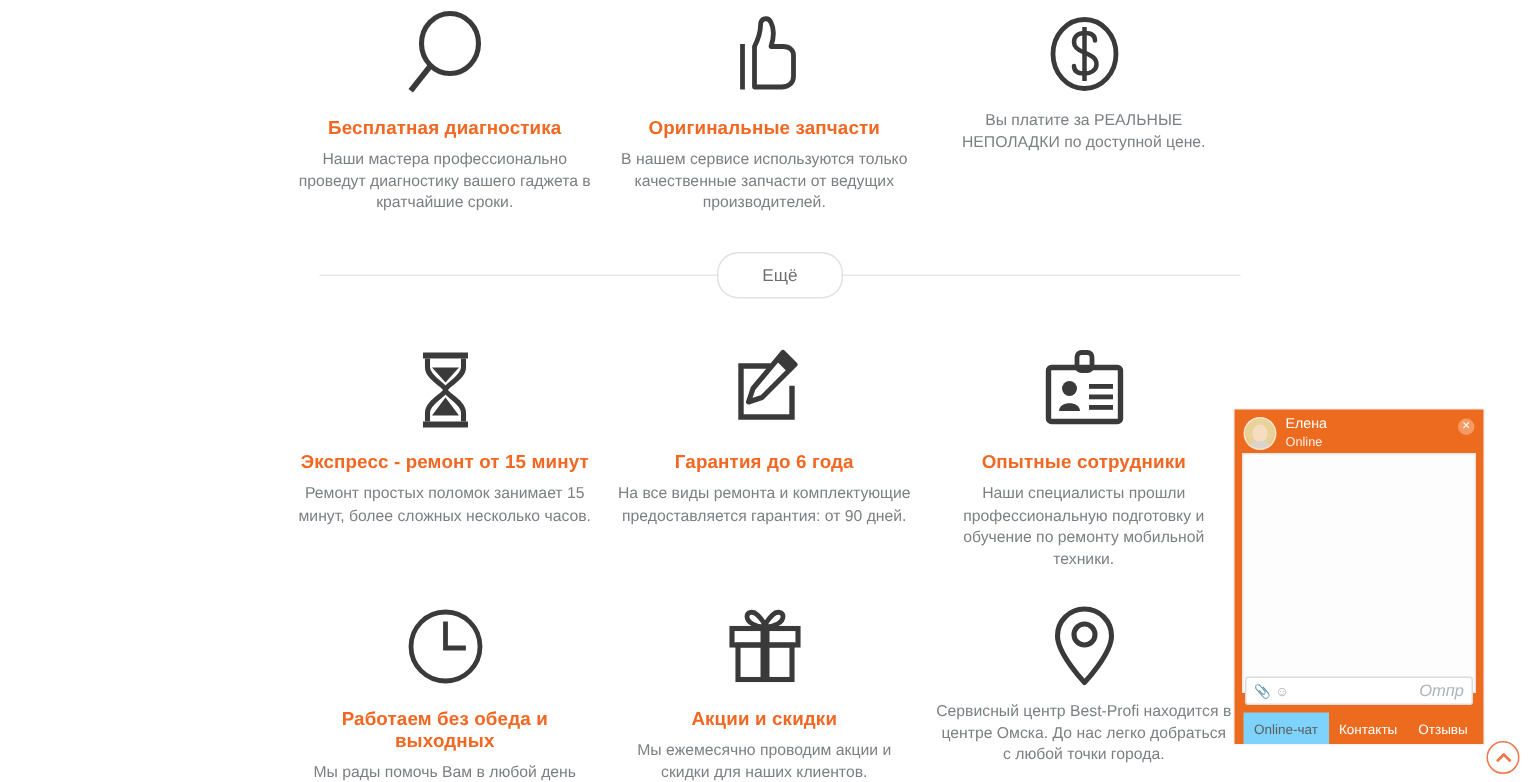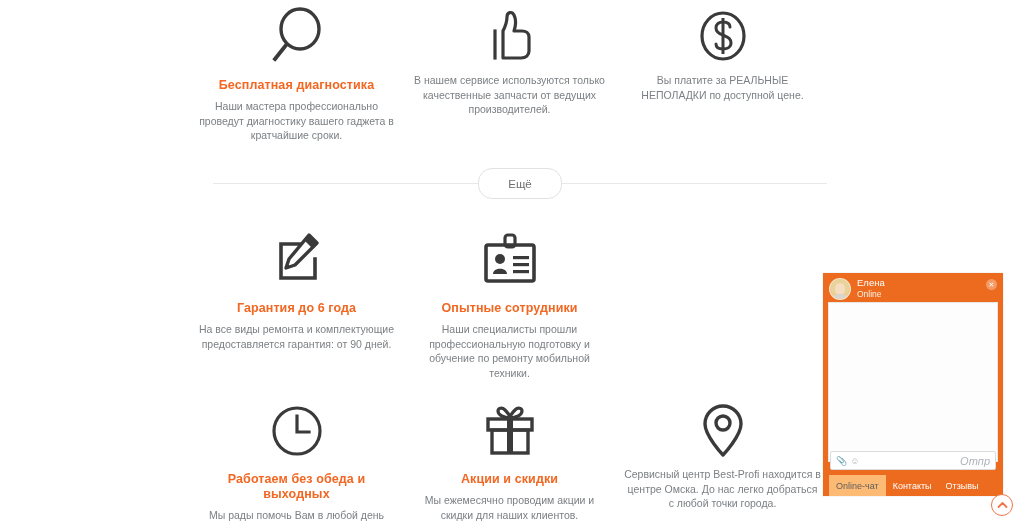--- a/index.html
+++ b/index.html
@@ -102,21 +102,21 @@
     justify-content: center;
     cursor: pointer;
     box-sizing: border-box;
   }
 
   
   .chat {
     position: absolute;
     left: 823px;
     top: 273px;
-    width: 180px;
+    width: 166px;
     height: 223px;
     background: #ec6b1f;
     box-sizing: border-box;
     box-shadow: 0 0 0 1px rgba(0,0,0,0.04);
   }
   .chat-header {
     height: 26px;
     display: flex;
     align-items: center;
     padding: 5px 6px 0 6px;
@@ -231,21 +231,21 @@
   .chat-tab {
     font-size: 9px;
     color: #ffffff;
     display: flex;
     align-items: center;
     padding: 0 7px;
     cursor: pointer;
     white-space: nowrap;
   }
   .chat-tab.active {
-    background: #fdba74;
+    background: #7dd3fc;
     color: #5e5e5e;
   }
 
   
   .scroll-top {
     position: absolute;
     left: 991px;
     top: 494px;
     width: 22px;
     height: 22px;
@@ -279,38 +279,53 @@
         <div class="feat-desc">Наши мастера профессионально проведут диагностику вашего гаджета в кратчайшие сроки.</div>
       </div>
 
       <div class="cell">
         <div class="icon-wrap">
           <svg width="54" height="58" viewBox="0 0 54 58">
             <path d="M20 24 L20 51 L38 51 C43 51 46 48 46 44 L46 30 C46 26 43 24 39 24 L31 24 C33 18 33 12 31 8 C29 4 24 5 24 10 C24 15 22 20 20 24 Z" fill="none" stroke="#3a3a3a" stroke-width="3.2" stroke-linejoin="round"></path>
             <line x1="12" y1="24" x2="12" y2="51" stroke="#3a3a3a" stroke-width="3.2" stroke-linecap="square"></line>
           </svg>
         </div>
+        <div class="feat-title">Оригинальные запчасти</div>
         <div class="feat-desc">В нашем сервисе используются только качественные запчасти от ведущих производителей.</div>
       </div>
 
       <div class="cell">
         <div class="icon-wrap">
           <svg width="54" height="58" viewBox="0 0 54 58">
             <ellipse cx="27" cy="29" rx="21" ry="23" fill="none" stroke="#3a3a3a" stroke-width="3.2"></ellipse>
             <line x1="27" y1="11" x2="27" y2="47" stroke="#3a3a3a" stroke-width="3"></line>
             <path d="M34 20 C34 16 31 15 27 15 C23 15 20 17 20 21 C20 25 24 27 27 28 C31 30 35 31 35 36 C35 40 31 42 27 42 C23 42 20 41 20 37" fill="none" stroke="#3a3a3a" stroke-width="3" stroke-linecap="round"></path>
           </svg>
         </div>
         <div class="feat-desc">Вы платите за РЕАЛЬНЫЕ НЕПОЛАДКИ по доступной цене.</div>
       </div>
 
     </div>
 
     <div class="row row-2">
 
+      <div class="cell">
+        <div class="icon-wrap">
+          <svg width="48" height="56" viewBox="0 0 48 56">
+            <rect x="9" y="3" width="30" height="4" fill="#3a3a3a"></rect>
+            <rect x="9" y="49" width="30" height="4" fill="#3a3a3a"></rect>
+            <path d="M12 7 L12 13 C12 20 24 25 24 28 C24 31 12 36 12 43 L12 49" fill="none" stroke="#3a3a3a" stroke-width="3.4"></path>
+            <path d="M36 7 L36 13 C36 20 24 25 24 28 C24 31 36 36 36 43 L36 49" fill="none" stroke="#3a3a3a" stroke-width="3.4"></path>
+            <path d="M15 13 L33 13 L24 23 Z" fill="#3a3a3a"></path>
+            <path d="M24 33 L33 45 L15 45 Z" fill="#3a3a3a"></path>
+          </svg>
+        </div>
+        <div class="feat-title">Экспресс - ремонт от 15 минут</div>
+        <div class="feat-desc">Ремонт простых поломок занимает 15 минут, более сложных несколько часов.</div>
+      </div>
 
       <div class="cell">
         <div class="icon-wrap">
           <svg width="56" height="56" viewBox="0 0 56 56">
             <path d="M30 12 L12 12 L12 46 L46 46 L46 27" fill="none" stroke="#3a3a3a" stroke-width="3.6" stroke-linecap="square"></path>
             <path d="M40 3 L48 11 L26 33 L17 36 L20 27 Z" fill="none" stroke="#3a3a3a" stroke-width="3.4" stroke-linejoin="round"></path>
             <path d="M40 3 L48 11 L43 16 L35 8 Z" fill="#3a3a3a"></path>
           </svg>
         </div>
         <div class="feat-title">Гарантия до 6 года</div>

